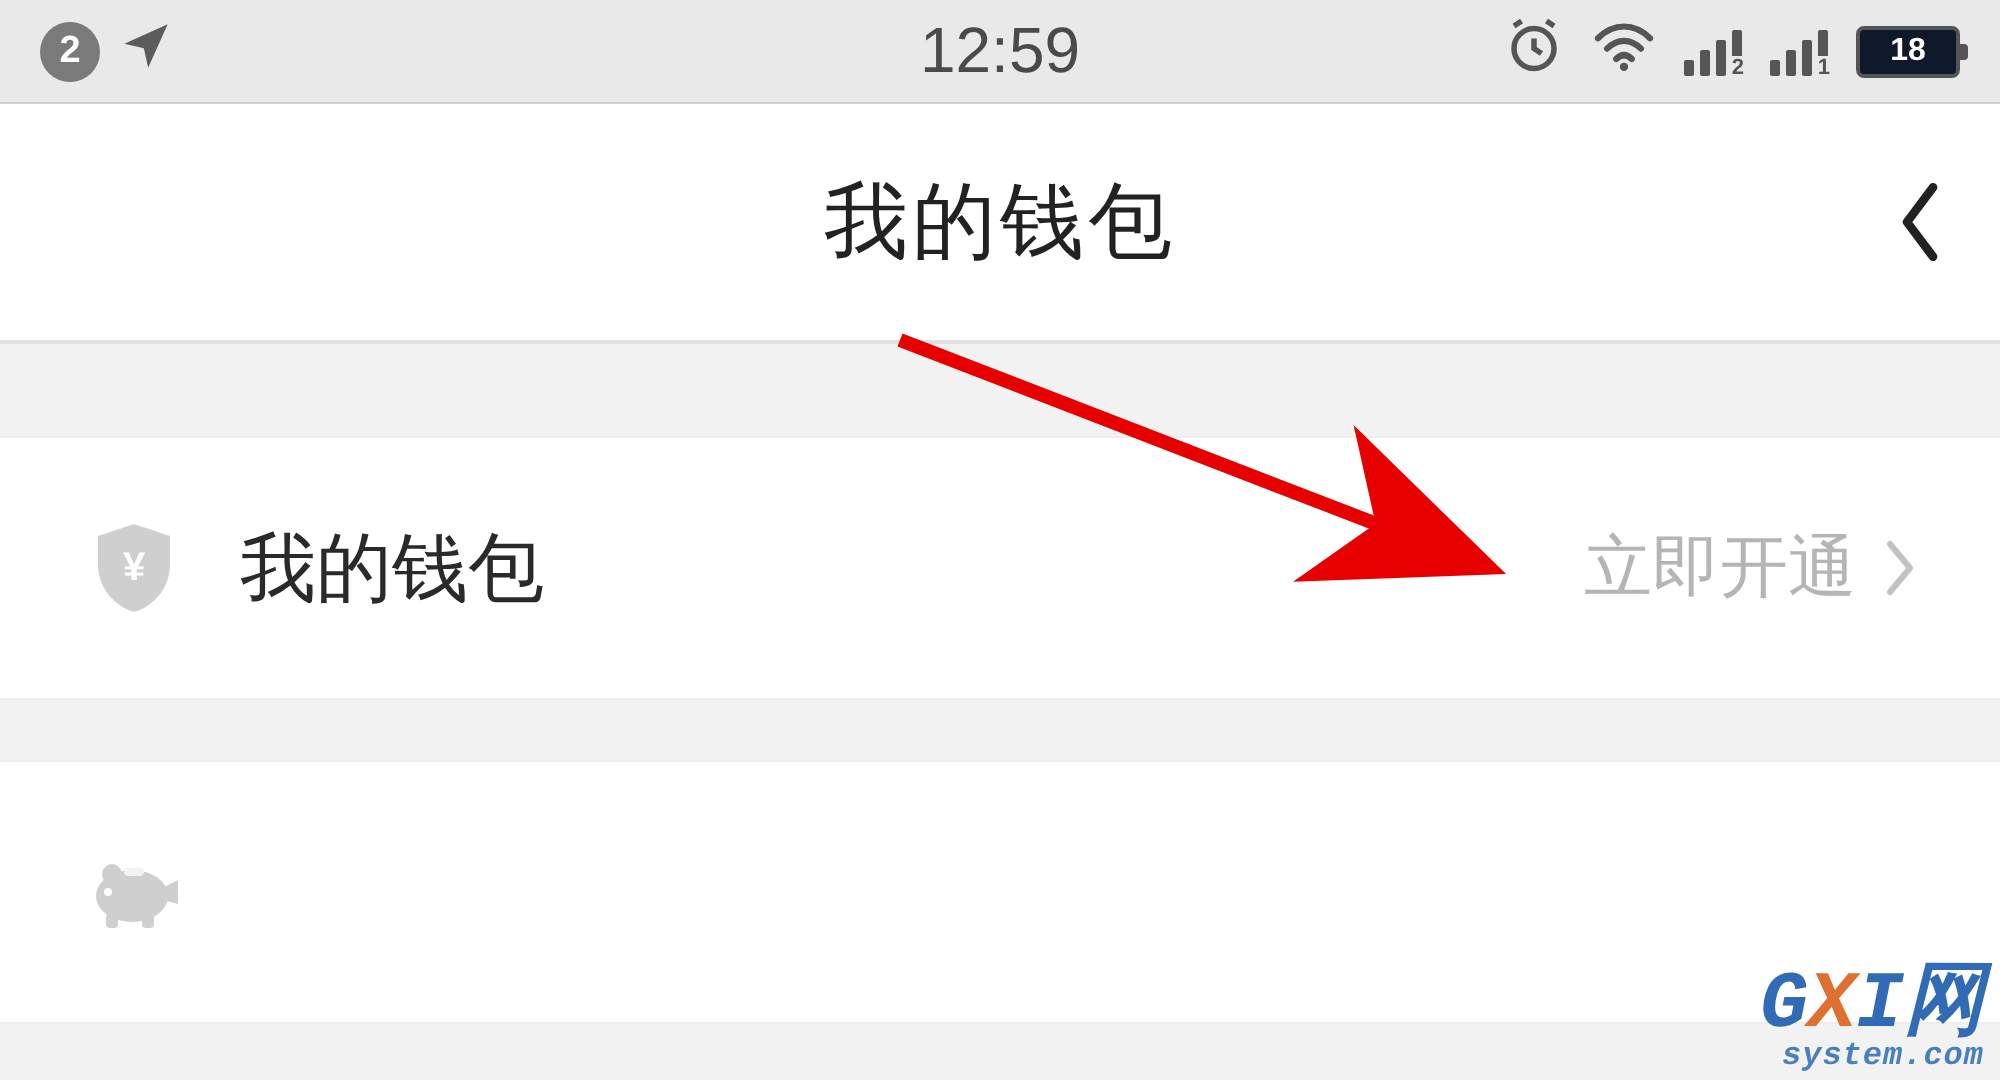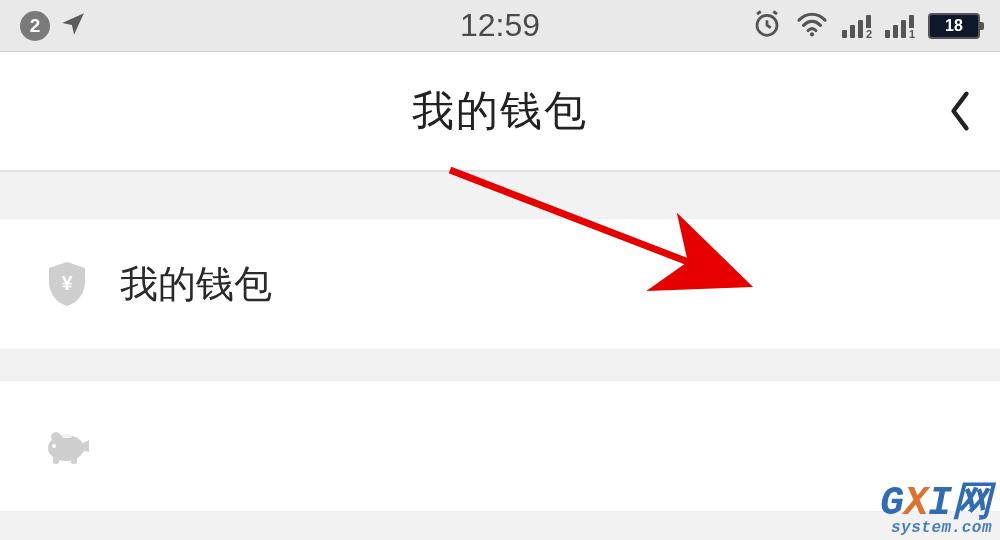--- a/index.html
+++ b/index.html
@@ -147,20 +147,26 @@
 <div class="gap"></div>
 
 <div class="list-item">
   <span class="list-icon">
     <svg width="44" height="48" viewBox="0 0 44 48">
       <path d="M22 2 L40 8 V22 C40 34 32 43 22 46 C12 43 4 34 4 22 V8 Z" fill="#cfcfcf"></path>
       <text x="22" y="30" text-anchor="middle" font-size="20" font-weight="700" fill="#fff">¥</text>
     </svg>
   </span>
   <span class="list-label">我的钱包</span>
+  <span class="list-right">
+    <span>立即开通</span>
+    <svg width="16" height="30" viewBox="0 0 16 30" fill="none" stroke="#c2c2c2" stroke-width="3" stroke-linecap="round" stroke-linejoin="round">
+      <polyline points="3 3 13 15 3 27"></polyline>
+    </svg>
+  </span>
 </div>
 
 <div class="gap-small"></div>
 
 <div class="list-item">
   <span class="list-icon">
     <svg width="48" height="40" viewBox="0 0 48 40" fill="#cfcfcf">
       <ellipse cx="23" cy="22" rx="18" ry="13"></ellipse>
       <rect x="10" y="31" width="6" height="7" rx="2"></rect>
       <rect x="28" y="31" width="6" height="7" rx="2"></rect>

